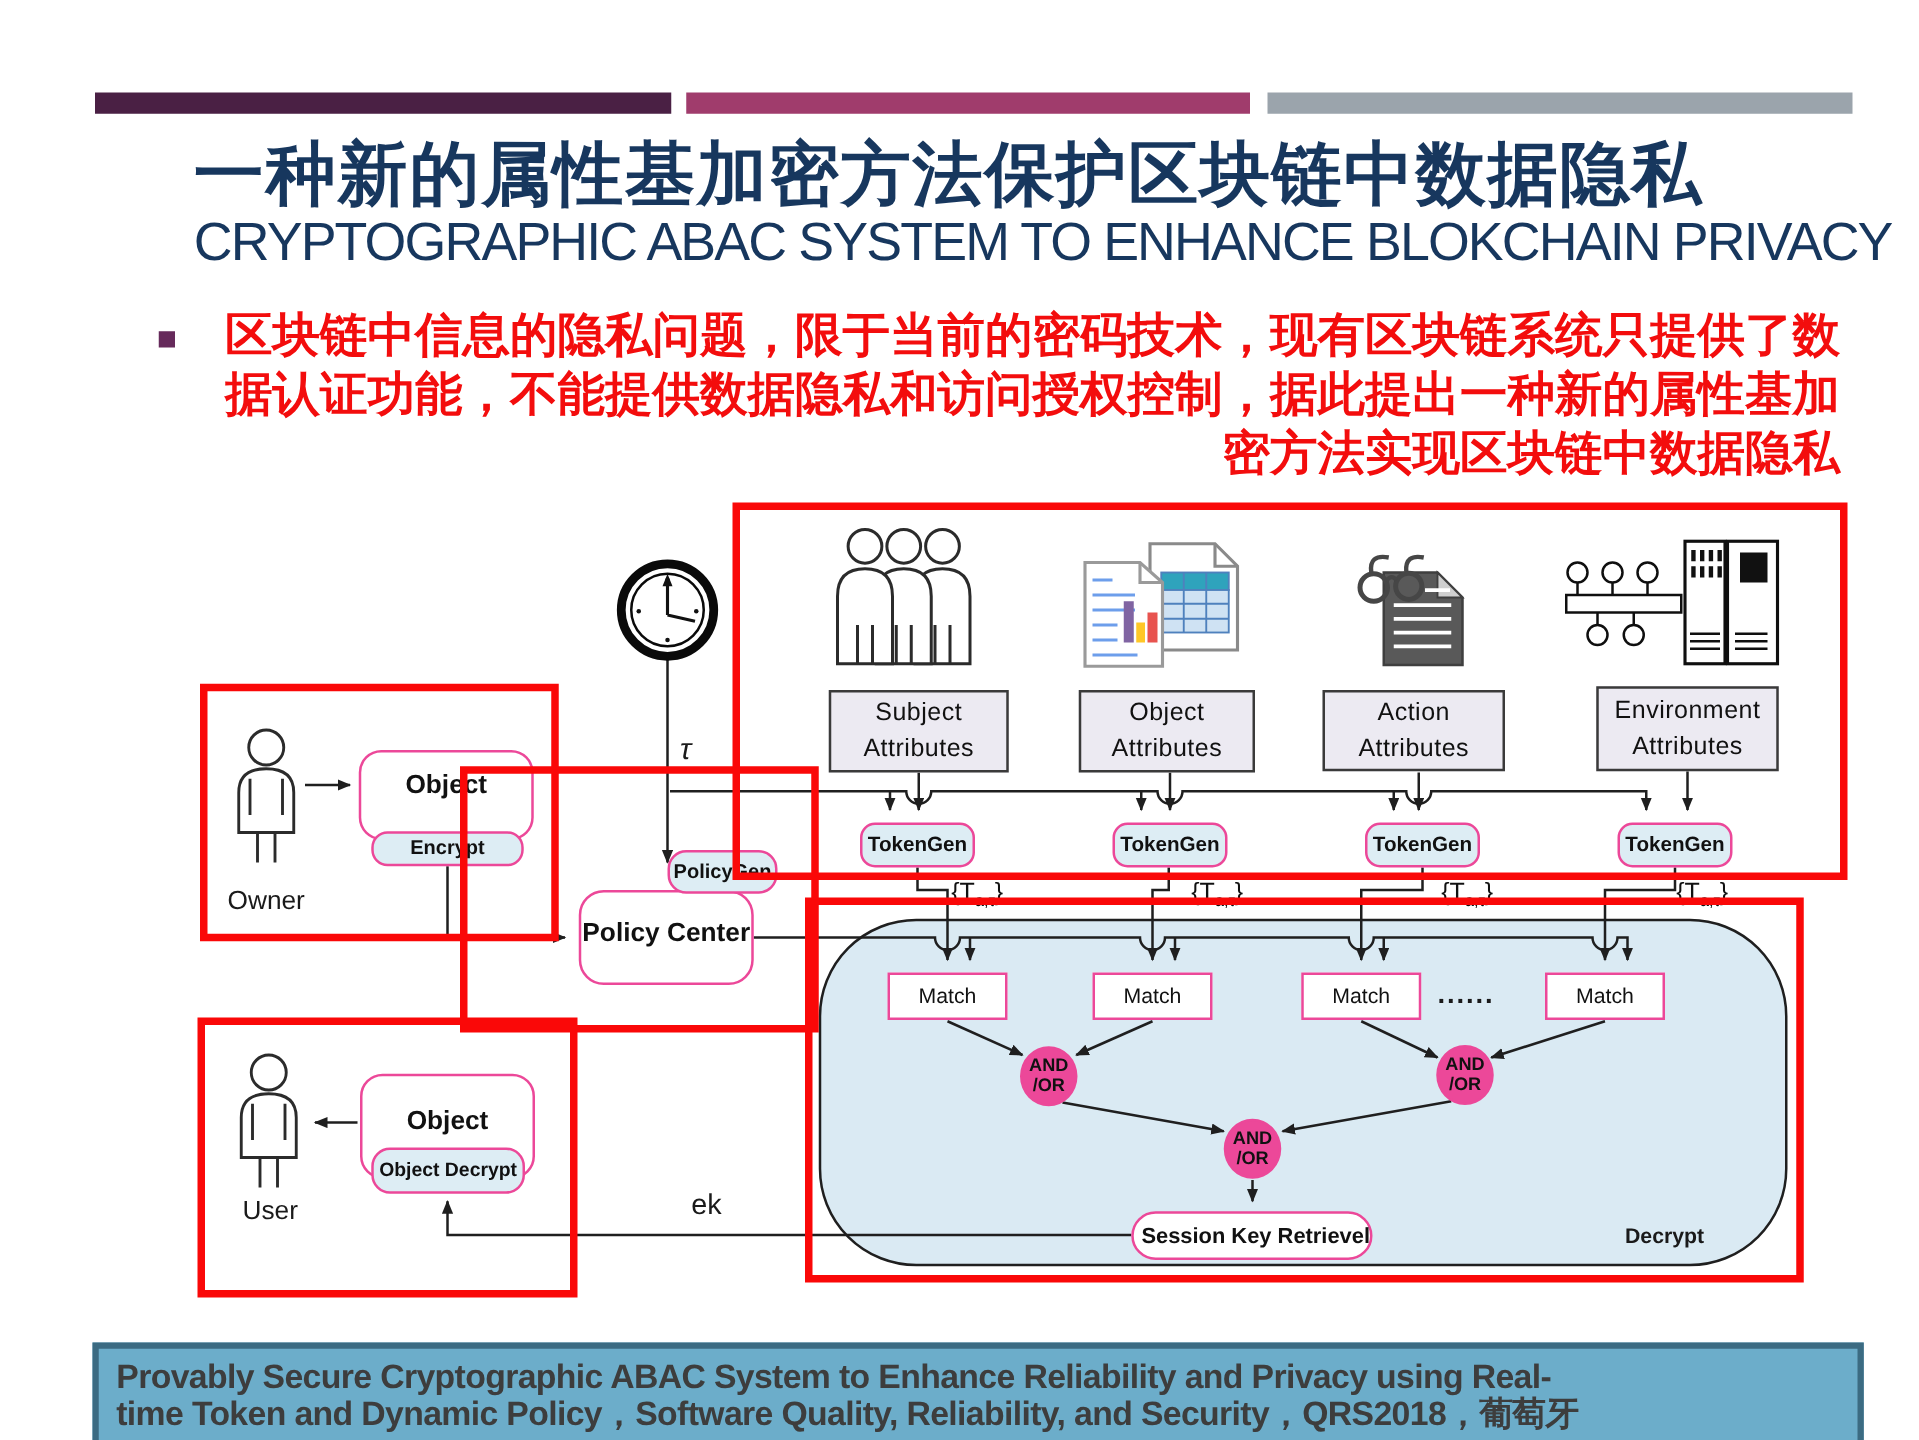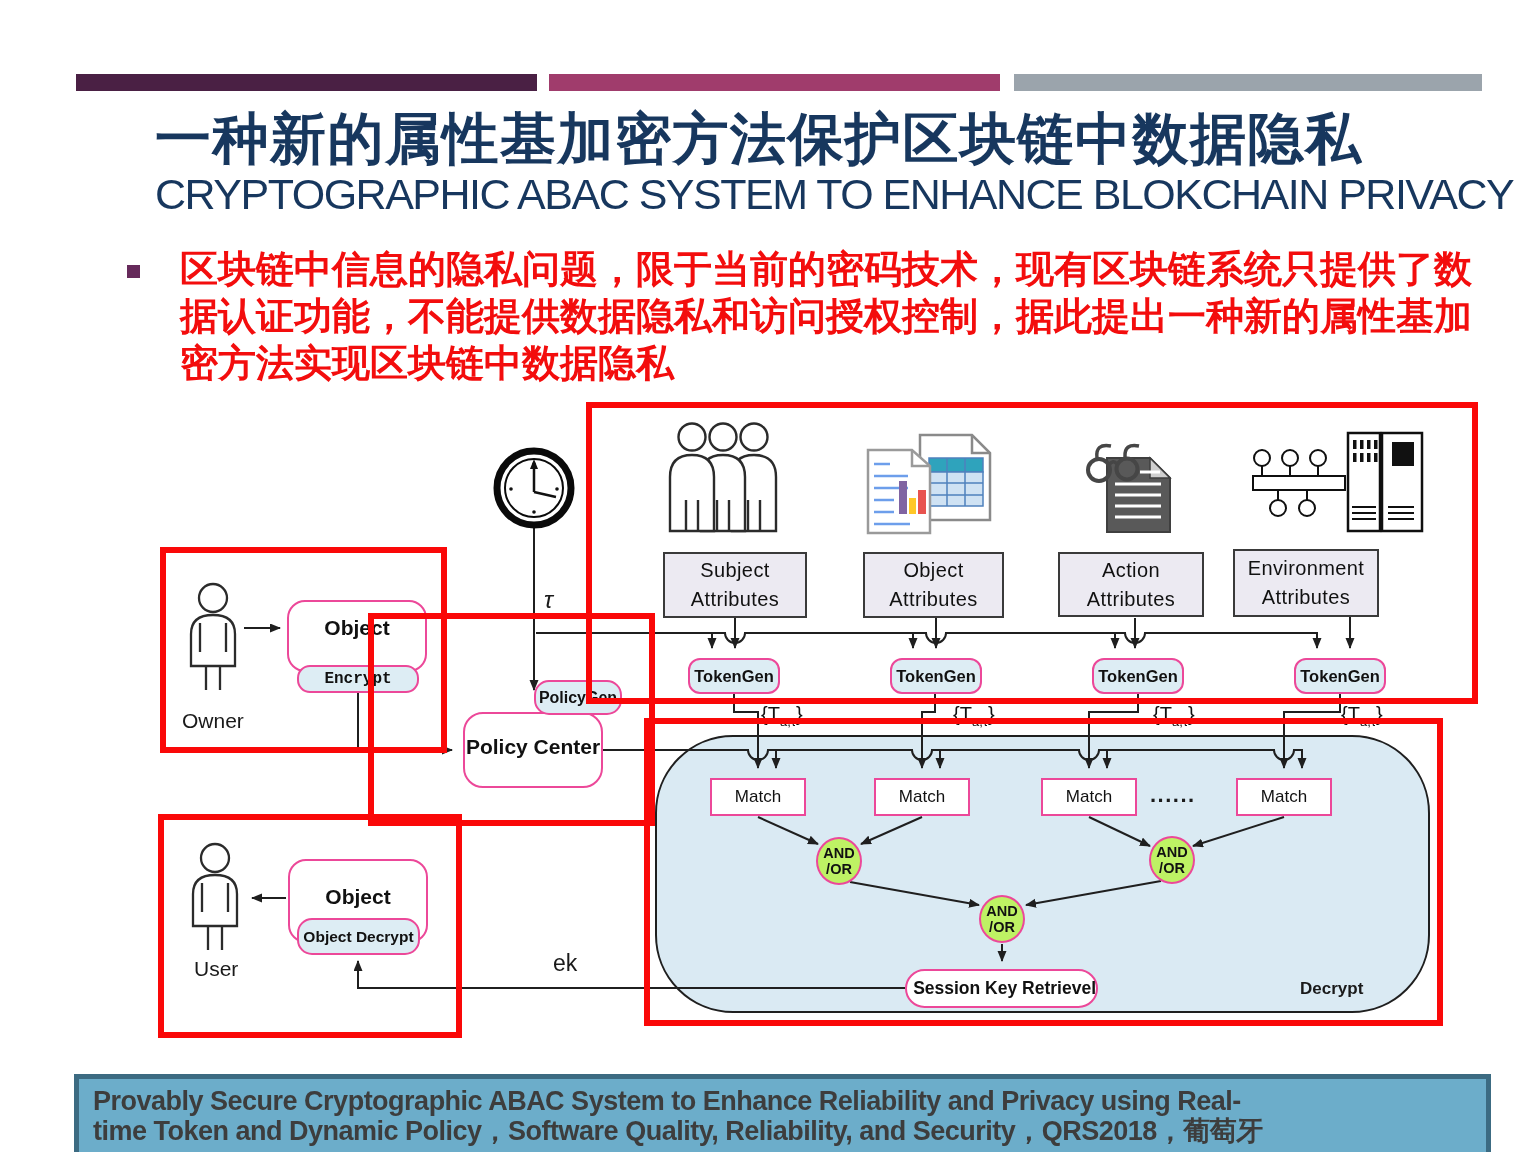--- a/index.html
+++ b/index.html
@@ -1,38 +1,38 @@
 <!DOCTYPE html>
 <html><head>
 <meta charset="utf-8">
 <style>
   html,body{margin:0;padding:0;background:#fff;}
   .slide{position:relative;width:1535px;height:1152px;background:#ffffff;overflow:hidden;
          font-family:"Liberation Sans","DejaVu Sans",sans-serif;}
-  .abs{position:absolute;}
+  .abs{position:absolute;text-align:right;}
   
   .bar{position:absolute;top:74px;height:17px;}
   .bar1{left:76px;width:461px;background:#4a2044;}
   .bar2{left:549px;width:451px;background:#a03c6c;}
   .bar3{left:1014px;width:468px;background:#9ba4ac;}
   
   .title{left:155px;top:102px;font-size:56px;font-weight:bold;color:#17375e;letter-spacing:1.5px;white-space:nowrap;}
   .subtitle{left:155px;top:170px;font-size:43px;color:#17375e;letter-spacing:-1.5px;white-space:nowrap;}
   
   .bullet-marker{left:127px;top:265px;width:13px;height:13px;background:#662a5b;}
   .bullet-text{left:180px;top:246px;font-size:38px;font-weight:bold;color:#f30d0d;line-height:47px;white-space:nowrap;}
   
   .box{position:absolute;box-sizing:border-box;border:2px solid #ec4899;background:#fff;
        display:flex;align-items:center;justify-content:center;text-align:center;color:#111;z-index:20;}
   .attr{background:#eceaf2;border-color:#3a3a3a;flex-direction:column;font-size:20px;line-height:29px;letter-spacing:.4px;}
   .bluefill{background:#ddedf4;}
   .rounded{border-radius:14px;}
   .tok{position:absolute;z-index:20;font-size:20px;color:#111;}
   .tok sub{font-size:13px;}
-  .andor{border-radius:50%;background:#bef264;flex-direction:column;font-size:14.5px;font-weight:600;line-height:16px;border-width:2.5px;}
+  .andor{border-radius:50%;background:#ec4899;flex-direction:column;font-size:14.5px;font-weight:600;line-height:16px;border-width:2.5px;}
   .lbl{position:absolute;color:#1a1a1a;z-index:20;white-space:nowrap;}
   .decrypt-region{position:absolute;left:655px;top:735px;width:775px;height:278px;box-sizing:border-box;
        background:#daeaf3;border:2.5px solid #1f1f1f;border-radius:78px;z-index:5;}
   .redrect{position:absolute;box-sizing:border-box;border:6px solid #fa0808;z-index:50;pointer-events:none;background:transparent;}
   svg.connectors{position:absolute;left:0;top:0;z-index:10;}
   
   .footer{position:absolute;left:74px;top:1074px;width:1417px;height:95px;box-sizing:border-box;
       background:#6cadca;border:5px solid #3c6b82;padding:7px 0 0 14px;z-index:60;}
   .footer div{font-size:27px;font-weight:bold;color:#3d3d3d;line-height:30px;letter-spacing:-0.5px;white-space:nowrap;}
 </style>
@@ -181,21 +181,21 @@
         <circle cx="1290" cy="458" r="8" stroke-width="2"></circle>
       <circle cx="1318" cy="458" r="8" stroke-width="2"></circle>
       <circle cx="1278" cy="508" r="8" stroke-width="2"></circle>
         <circle cx="1307" cy="508" r="8" stroke-width="2"></circle>
     </g>
   </svg>
 
   <div class="box rounded" style="left:287px;top:600px;width:140px;height:72px;border-radius:18px;align-items:flex-start;padding-top:14px;font-weight:bold;font-size:21px;">
       <span>Object</span>
     </div>
-  <div class="box bluefill" style="left:297px;top:665px;width:122px;height:28px;border-radius:13px;font-weight:bold;font-size:16px;font-family:Liberation Mono, monospace;">
+  <div class="box bluefill" style="left:297px;top:665px;width:122px;height:28px;border-radius:13px;font-weight:bold;font-size:16px;">
       <span>Encrypt</span>
     </div>
   <div class="lbl" style="left:182px;top:709px;font-size:21px;">Owner</div>
 
   <div class="box rounded" style="left:288px;top:859px;width:140px;height:84px;border-radius:18px;align-items:flex-start;padding-top:24px;font-weight:bold;font-size:21px;">
       <span>Object</span>
     </div>
   <div class="box bluefill" style="left:297px;top:918px;width:123px;height:37px;border-radius:15px;font-weight:bold;font-size:15.5px;">
       <span>Object Decrypt</span>
     </div>
@@ -216,21 +216,21 @@
     <span>Attributes</span>
   </div>
   <div class="box attr" style="left:863px;top:552px;width:141px;height:66px;">
     <span>Object</span>
     <span>Attributes</span>
   </div>
   <div class="box attr" style="left:1058px;top:552px;width:146px;height:65px;">
     <span>Action</span>
     <span>Attributes</span>
   </div>
-  <div class="box attr" style="left:1233px;top:549px;width:146px;height:68px;">
+  <div class="box attr" style="left:1277px;top:549px;width:146px;height:68px;">
     <span>Environment</span>
     <span>Attributes</span>
   </div>
 
   <div class="box bluefill" style="left:688px;top:658px;width:92px;height:36px;border-radius:12px;font-weight:bold;font-size:16.5px;">
       <span>TokenGen</span>
     </div>
   <div class="box bluefill" style="left:890px;top:658px;width:92px;height:36px;border-radius:12px;font-weight:bold;font-size:16.5px;">
       <span>TokenGen</span>
     </div>

